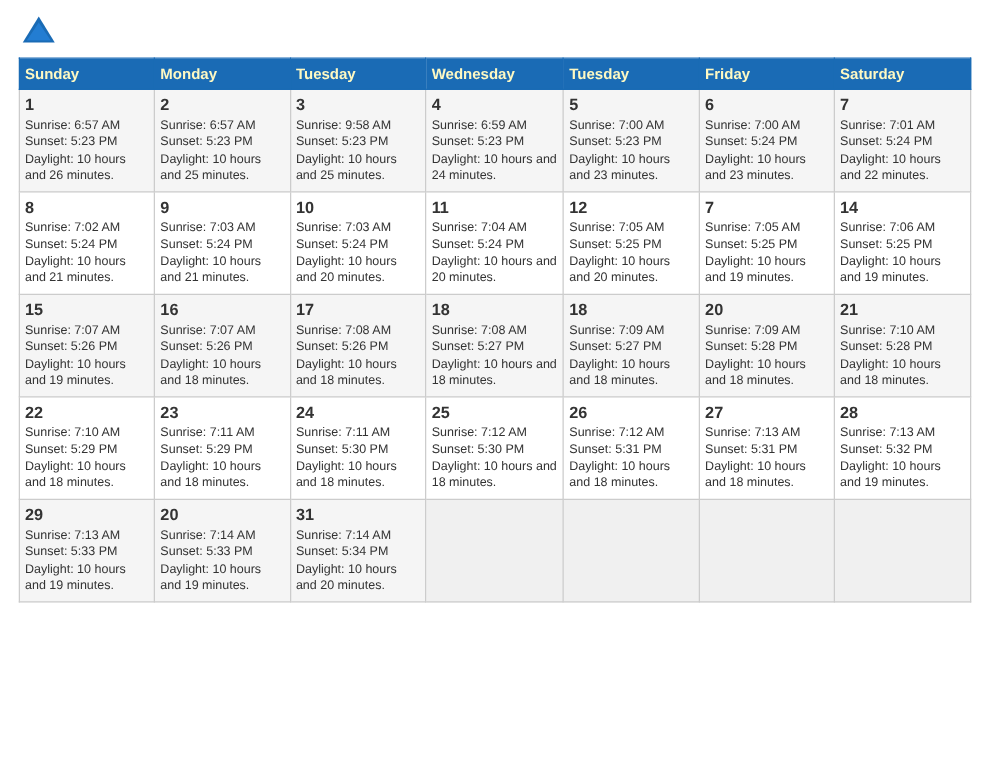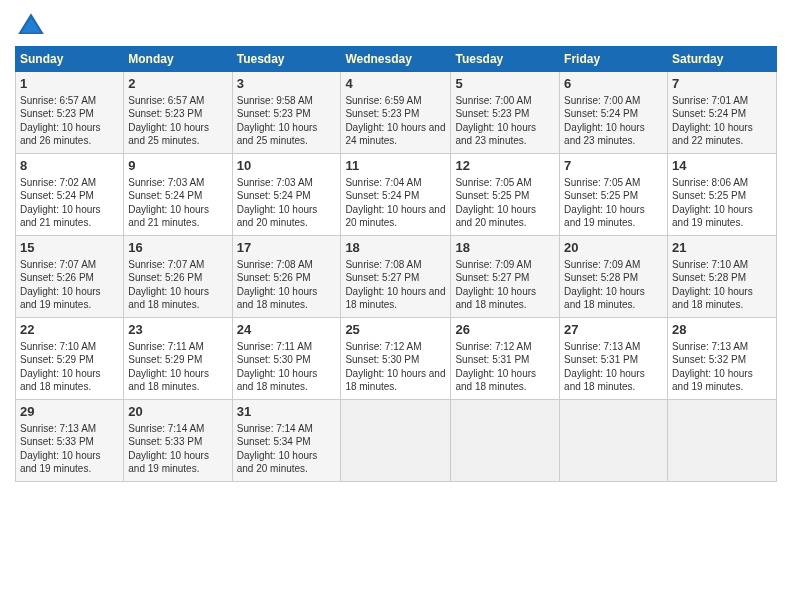--- a/index.html
+++ b/index.html
@@ -183,21 +183,21 @@
           <td><span class="day-num">12</span><span>Sunrise: 7:05 AM</span>
 <span>Sunset: 5:25 PM</span>
 <span>Daylight: 10 hours</span>
 <span>and 20 minutes.</span>
 </td>
           <td><span class="day-num">7</span><span>Sunrise: 7:05 AM</span>
 <span>Sunset: 5:25 PM</span>
 <span>Daylight: 10 hours</span>
 <span>and 19 minutes.</span>
 </td>
-          <td><span class="day-num">14</span><span>Sunrise: 8:06 AM</span>
+          <td><span class="day-num">14</span><span>Sunrise: 7:06 AM</span>
 <span>Sunset: 5:25 PM</span>
 <span>Daylight: 10 hours</span>
 <span>and 19 minutes.</span>
 </td>
         </tr>
         <tr>
           <td><span class="day-num">15</span><span>Sunrise: 7:07 AM</span>
 <span>Sunset: 5:26 PM</span>
 <span>Daylight: 10 hours</span>
 <span>and 19 minutes.</span>

